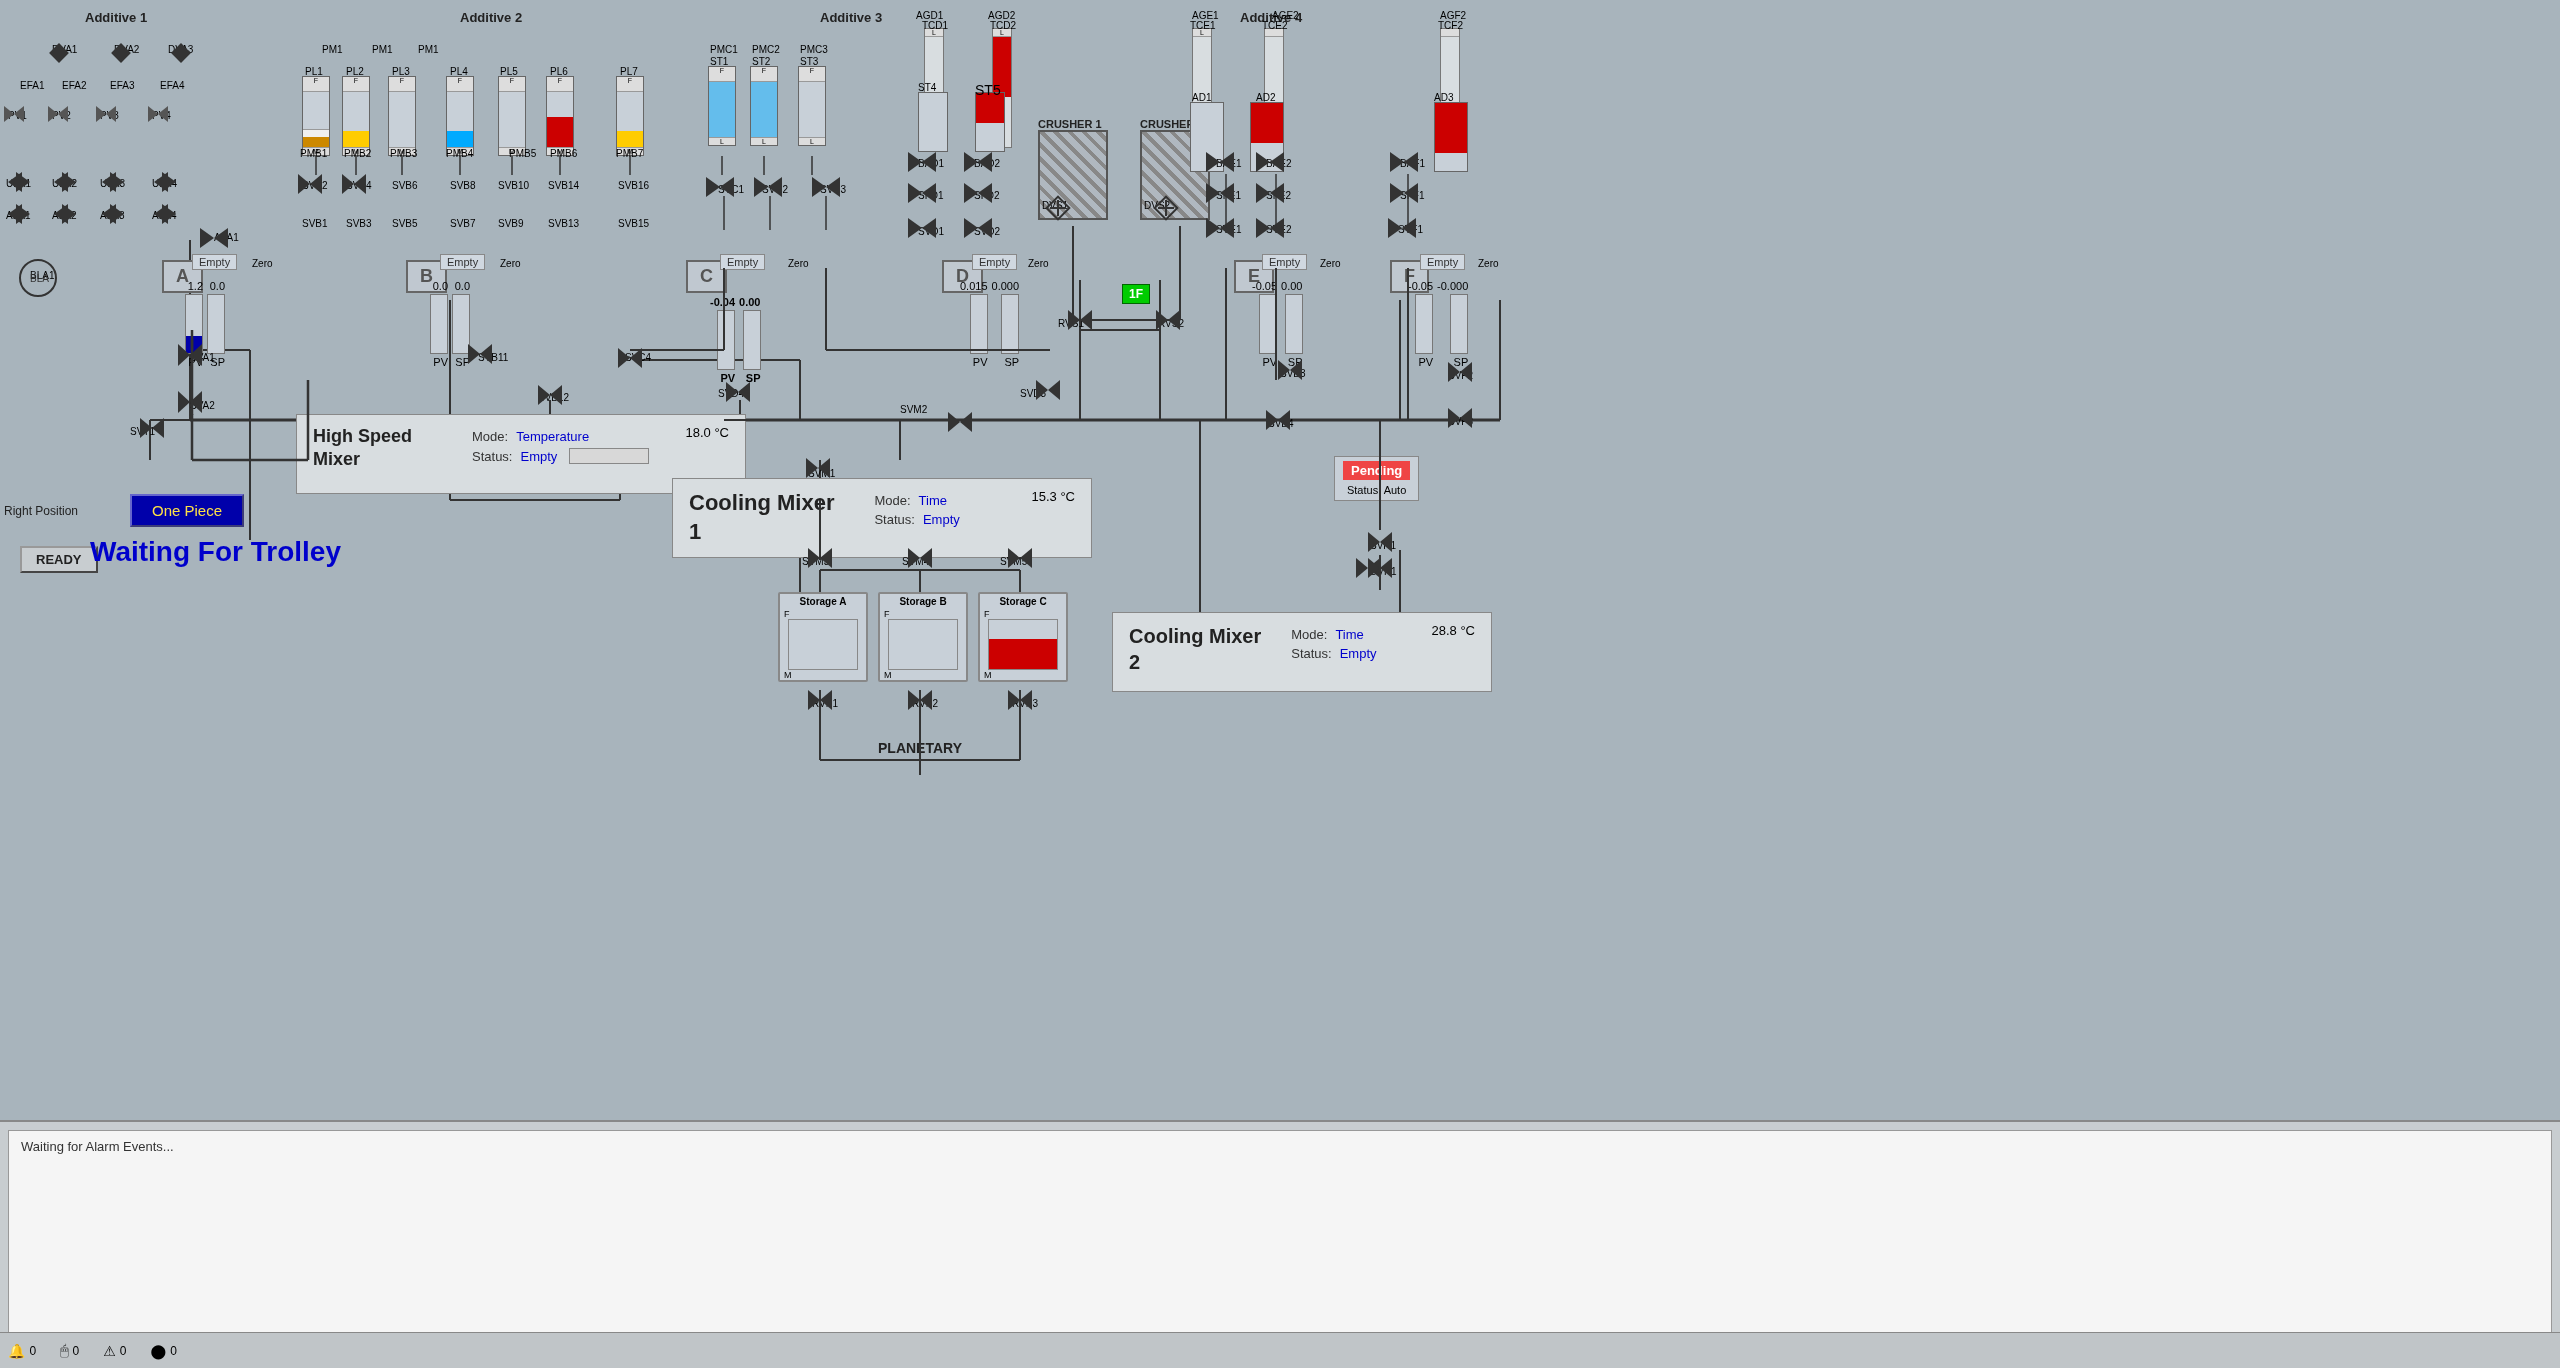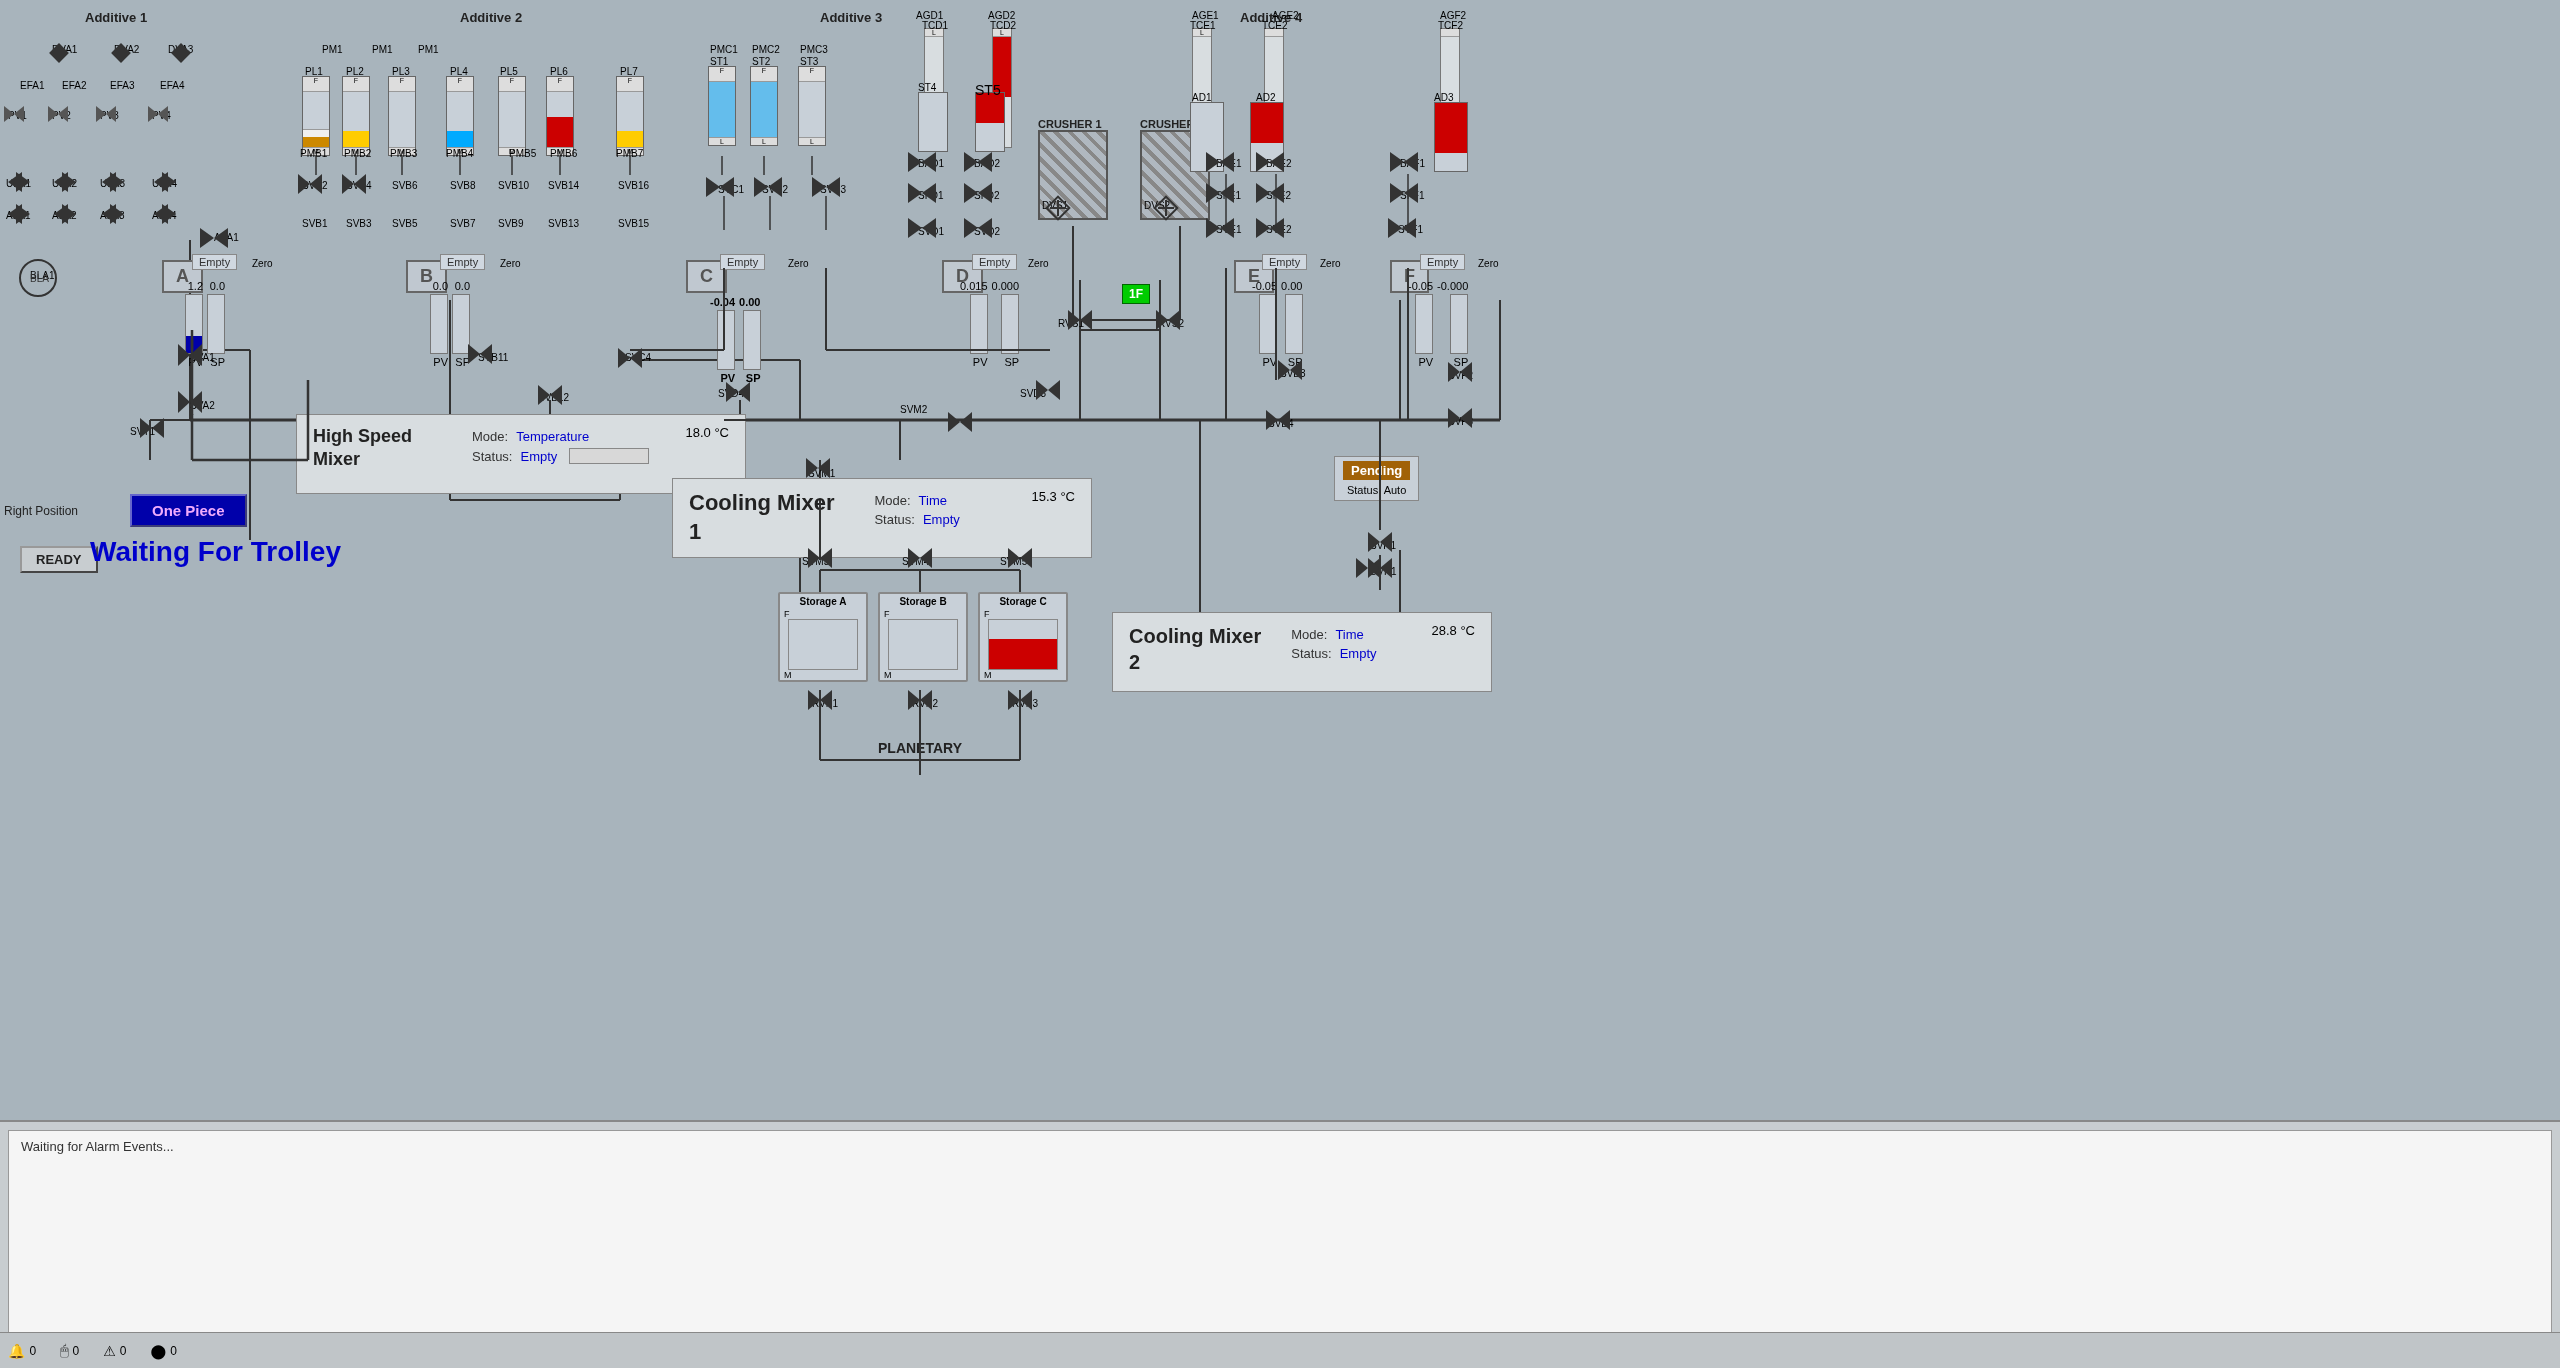--- a/index.html
+++ b/index.html
@@ -169,25 +169,25 @@
       padding: 4px 14px;
       font-size: 13px;
       font-weight: bold;
       color: #222;
       cursor: pointer;
     }
 
     .one-piece-btn {
       position: absolute;
       background: #0000aa;
-      color: #f0abfc;
+      color: #fde047;
       border: 2px outset #6666cc;
       padding: 6px 20px;
       font-size: 15px;
-      font-weight: bold;
+      font-weight: normal;
       cursor: pointer;
     }
 
     .right-position-label {
       position: absolute;
       font-size: 12px;
       color: #222;
     }
 
     
@@ -725,21 +725,21 @@
   <div style="position:absolute;left:1448px;top:370px;font-size:10px;">SVF2</div>
 
   <div style="position:absolute;left:1448px;top:416px;font-size:10px;">SVF3</div>
 
   <div style="position:absolute;left:1370px;top:540px;font-size:10px;">SVH1</div>
   <div style="position:absolute;left:1370px;top:566px;font-size:10px;">DVH1</div>
 
   <div style="position:absolute;left:808px;top:468px;font-size:10px;">SVM1</div>
 
   <div class="pending-box" style="left:1334px;top:456px;">
-    <div style="background:#a16207;color:white;padding:2px 8px;font-size:13px;font-weight:bold;">Pending</div>
+    <div style="background:#ef4444;color:white;padding:2px 8px;font-size:13px;font-weight:bold;">Pending</div>
     <div style="font-size:11px;margin-top:4px;">Status: Auto</div>
   </div>
 
   <div class="mixer-panel" style="left:296px;top:414px;width:450px;height:80px;">
     <div style="display:flex;gap:20px;align-items:flex-start;">
       <div class="mixer-title" style="white-space:pre-line;line-height:1.3;">High Speed
 Mixer</div>
       <div style="margin-left:40px;">
         <div class="mixer-row">
           <span class="label">Mode:</span>

